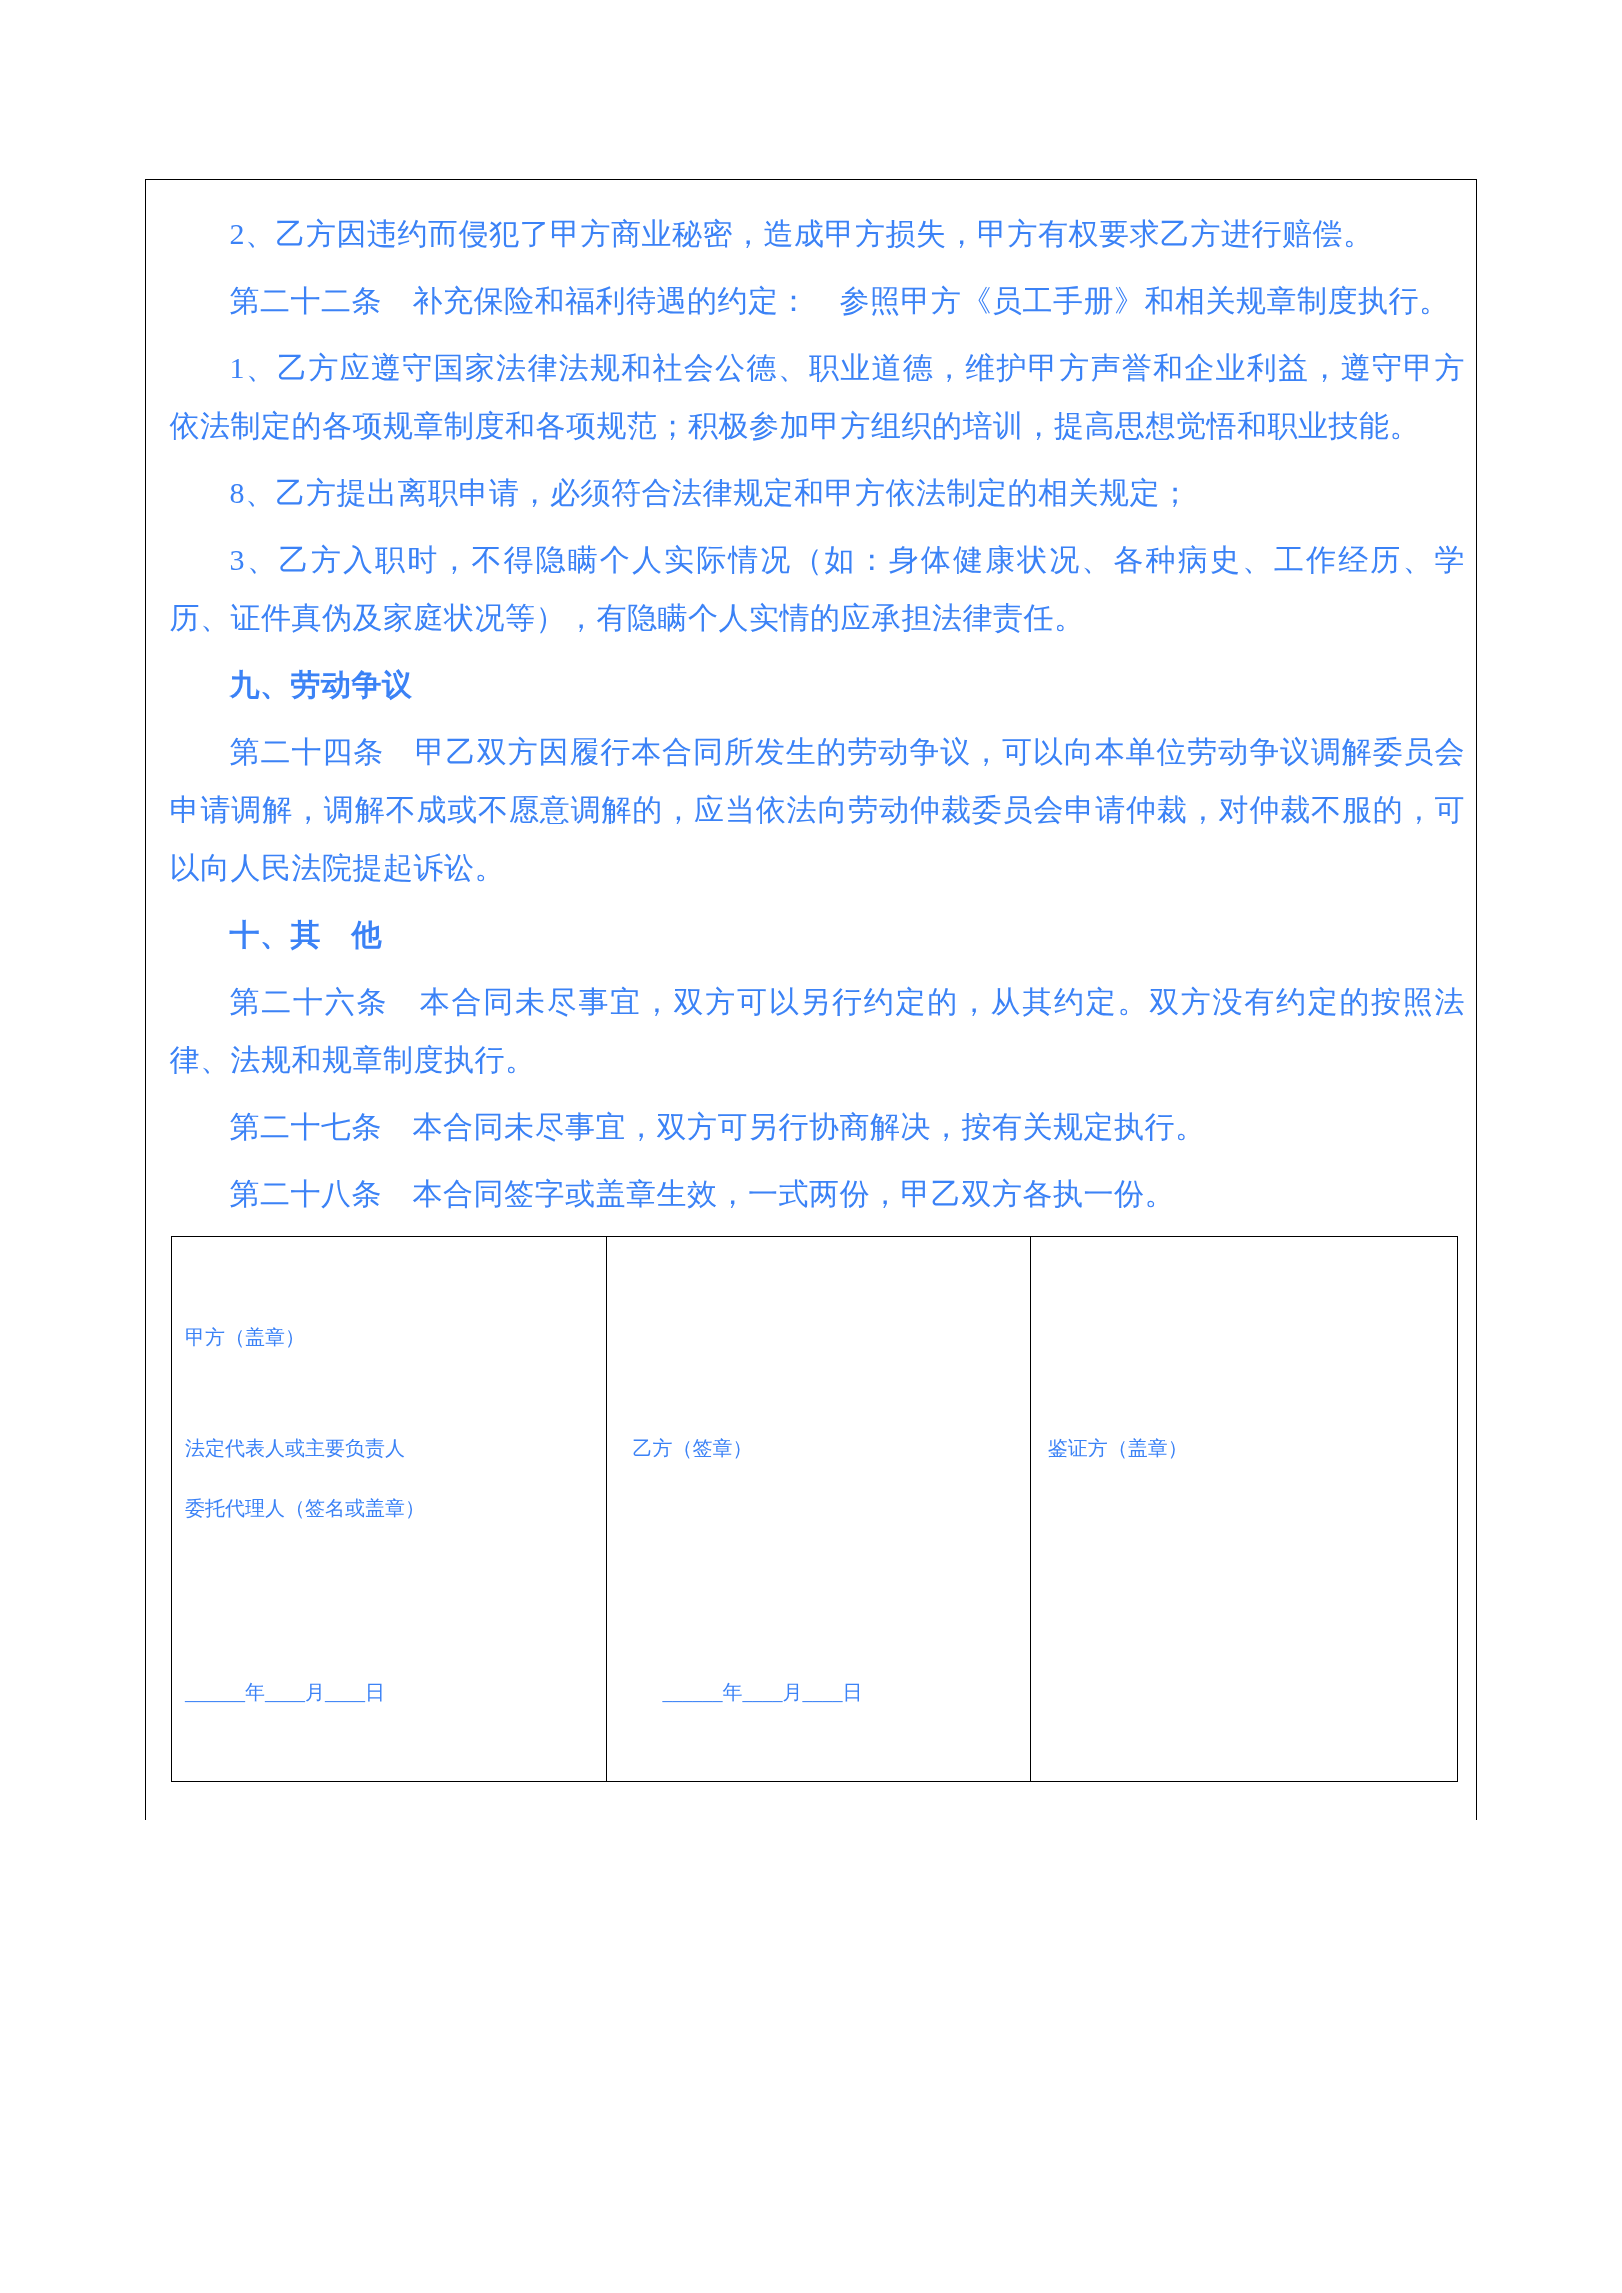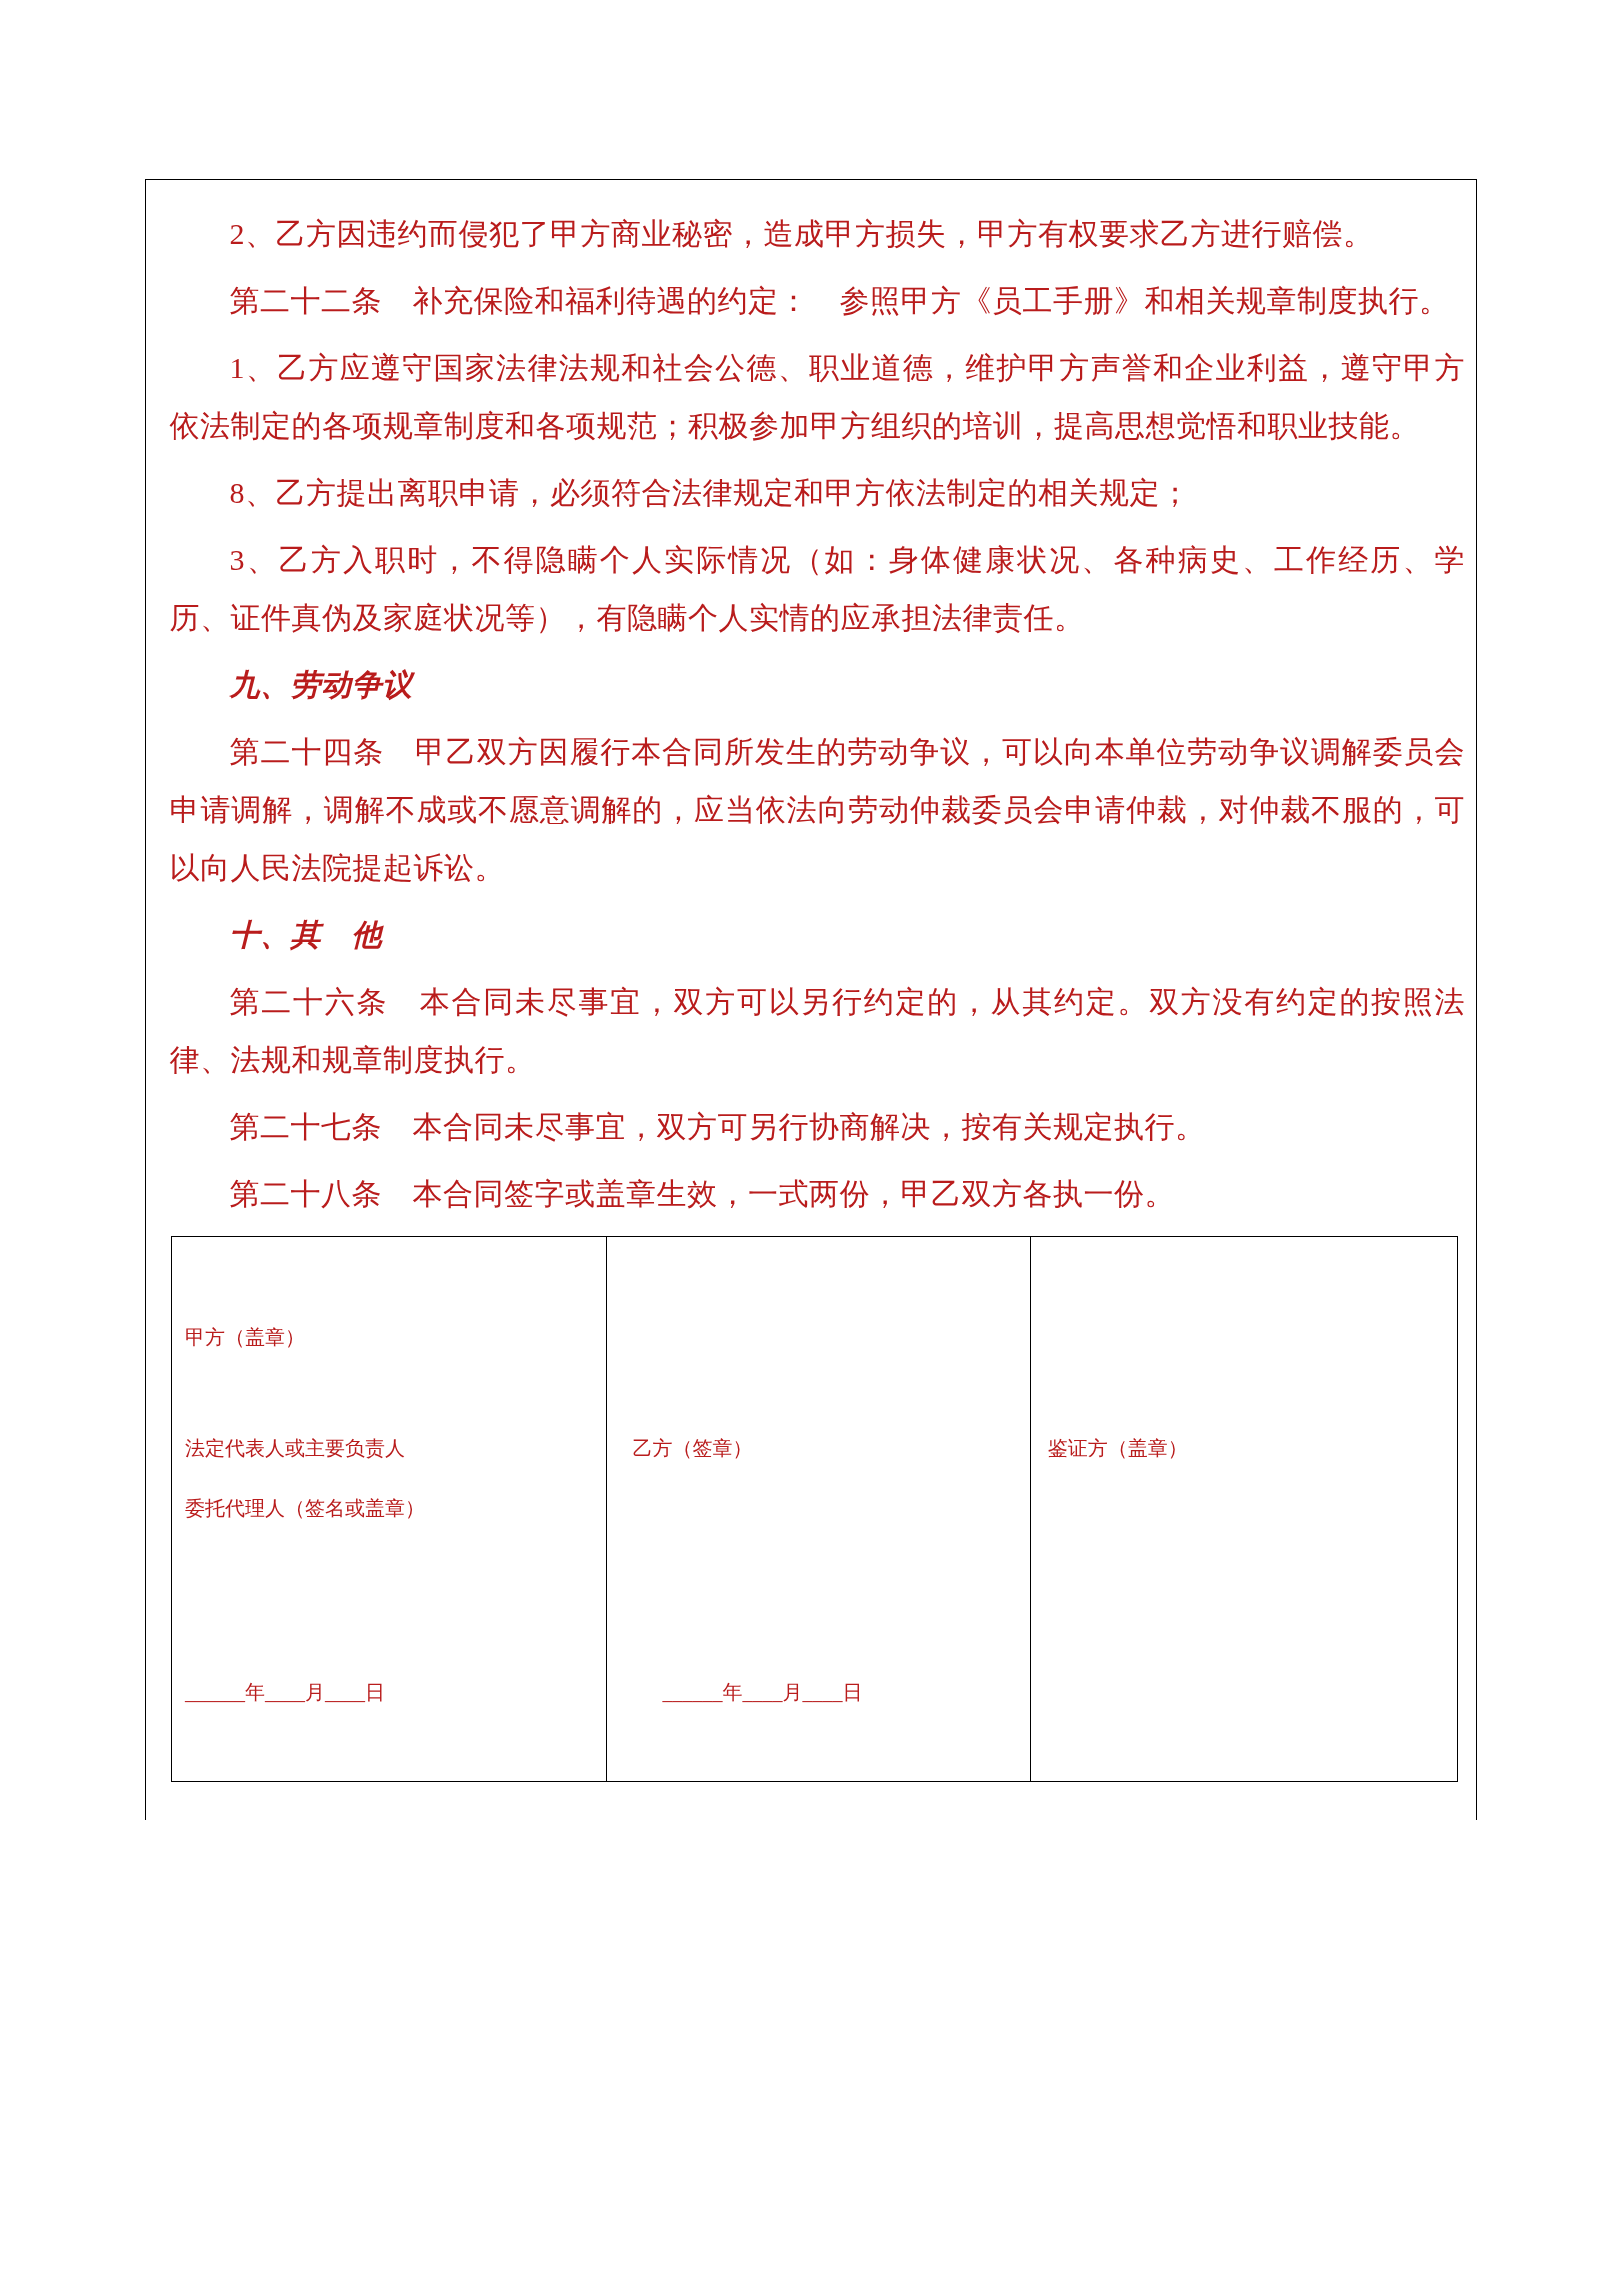--- a/index.html
+++ b/index.html
@@ -6,21 +6,21 @@
     margin: 0;
     padding: 0;
     background: #ffffff;
   }
   .sheet {
     position: relative;
     width: 1623px;
     height: 1820px;
     background: #ffffff;
     font-family: "Liberation Serif", "DejaVu Serif", serif;
-    color: #b91c1c;
+    color: #3b82f6;
     overflow: hidden;
   }
   .frame {
     position: absolute;
     left: 145px;
     top: 179px;
     width: 1332px;
     height: 2076px;
     border: 1.8px solid #000000;
     box-sizing: border-box;
@@ -30,21 +30,20 @@
     margin: 9px 0 0 0;
     font-size: 30px;
     line-height: 58px;
     text-align: justify;
     text-indent: 2em;
     letter-spacing: 0.5px;
   }
   .heading {
     font-family: "Liberation Sans", "DejaVu Sans", sans-serif;
     font-weight: 700;
-    font-style: italic;
   }
   .sig-table {
     margin: 12.7px 0 0 1.8px;
     width: 1285px;
     height: 544px;
     display: grid;
     grid-template-columns: 435px 424px 423px;
     border: 1.8px solid #000000;
     box-sizing: content-box;
   }

